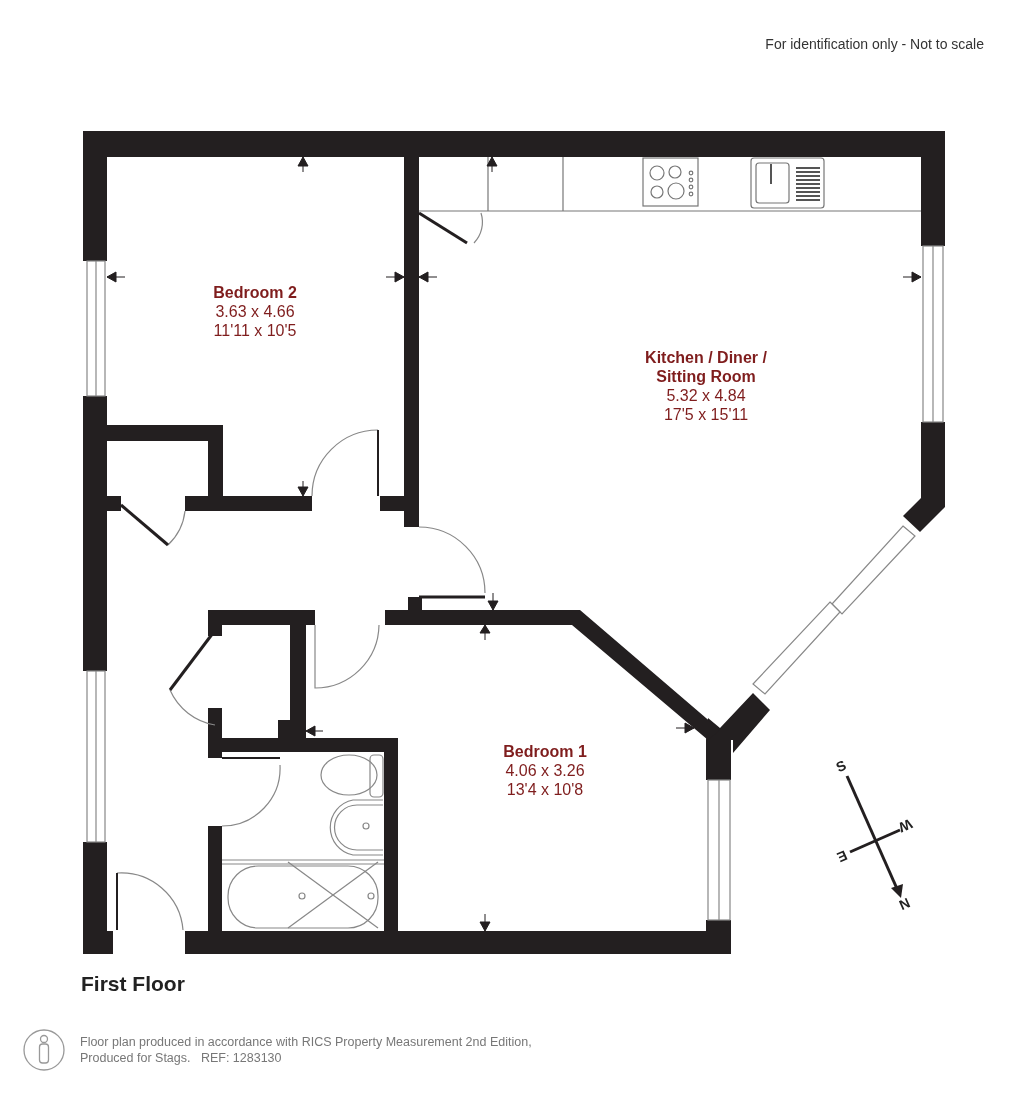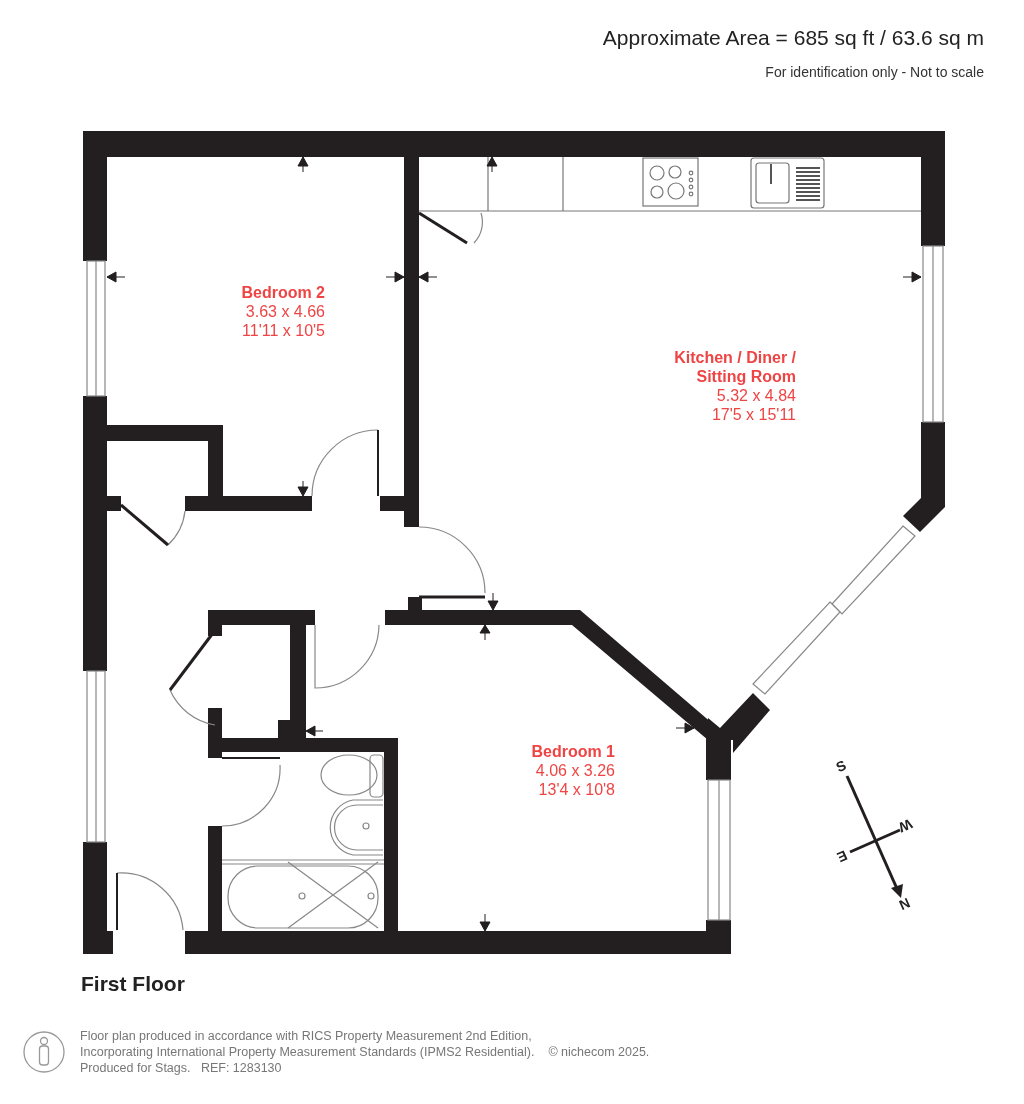--- a/index.html
+++ b/index.html
@@ -2,36 +2,35 @@
 <html><head>
   <meta charset="utf-8">
   <style>
     html, body { margin: 0; padding: 0; background: #ffffff; }
     body { width: 1024px; height: 1104px; position: relative; overflow: hidden;
            font-family: "Liberation Sans", sans-serif; color: #222; }
     .header-area { position: absolute; right: 40px; top: 24px; text-align: right; }
     .area-title { font-size: 21px; color: #222; line-height: 28px; }
     .area-sub { font-size: 14px; color: #333; margin-top: 12px; }
     svg.plan { position: absolute; left: 0; top: 0; }
-    .room-label { position: absolute; text-align: right; color: #ef4444; line-height: 19px; }
+    .room-label { position: absolute; text-align: center; color: #7f1d1d; line-height: 19px; }
     .room-name { font-weight: bold; font-size: 16px; display: block; }
     .room-dim { font-size: 16px; display: block; }
     .floor-label { position: absolute; left: 81px; top: 972px; font-size: 21px; font-weight: bold; color: #222; }
     .footer { position: absolute; left: 22px; top: 1028px; display: flex; align-items: center; }
     .footer-icon { width: 44px; height: 44px; margin-right: 14px; }
     .footer-text { font-size: 12.5px; color: #777; line-height: 16px; }
     .footer-text span { display: block; }
     .copy { margin-left: 14px; }
     .compass-letter { font-size: 14px; font-weight: bold; fill: #222; font-family: "Liberation Sans", sans-serif; }
   </style>
 </head>
 <body>
 
 <div class="header-area">
-  <div class="area-title">Approximate Area = 685 sq ft / 63.6 sq m</div>
   <div class="area-sub">For identification only - Not to scale</div>
 </div>
 
 <svg class="plan" width="1024" height="1104" viewBox="0 0 1024 1104">
   <g fill="#231f20">
 
     <rect x="83" y="131" width="862" height="26"></rect>
 
     <rect x="83" y="131" width="24" height="130"></rect>
     <rect x="83" y="396" width="24" height="275"></rect>
@@ -210,16 +209,15 @@
 <div class="floor-label">First Floor</div>
 
 <div class="footer">
   <svg class="footer-icon" viewBox="0 0 44 44">
     <circle cx="22" cy="22" r="20" fill="none" stroke="#999" stroke-width="1.3"></circle>
     <circle cx="22" cy="11" r="3.5" fill="none" stroke="#999" stroke-width="1.3"></circle>
     <rect x="17.5" y="16" width="9" height="19" rx="3" fill="none" stroke="#999" stroke-width="1.3"></rect>
   </svg>
   <div class="footer-text">
     <span>Floor plan produced in accordance with RICS Property Measurement 2nd Edition,</span>
-    <span><span style="display:inline">Incorporating International Property Measurement Standards (IPMS2 Residential).</span><span class="copy" style="display:inline">© nichecom 2025.</span></span>
     <span style="white-space:pre">Produced for Stags.   REF: 1283130</span>
   </div>
 </div>
 
 </body></html>

